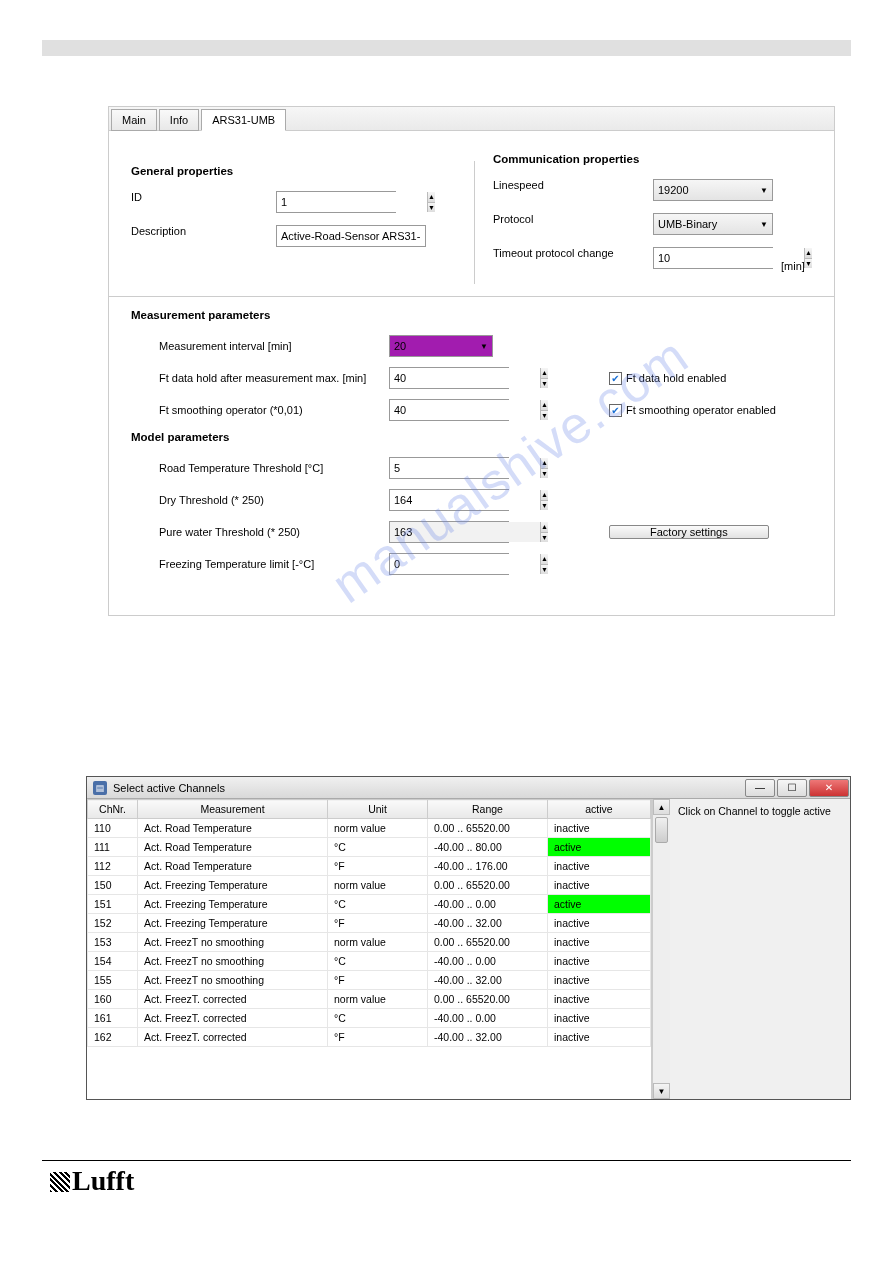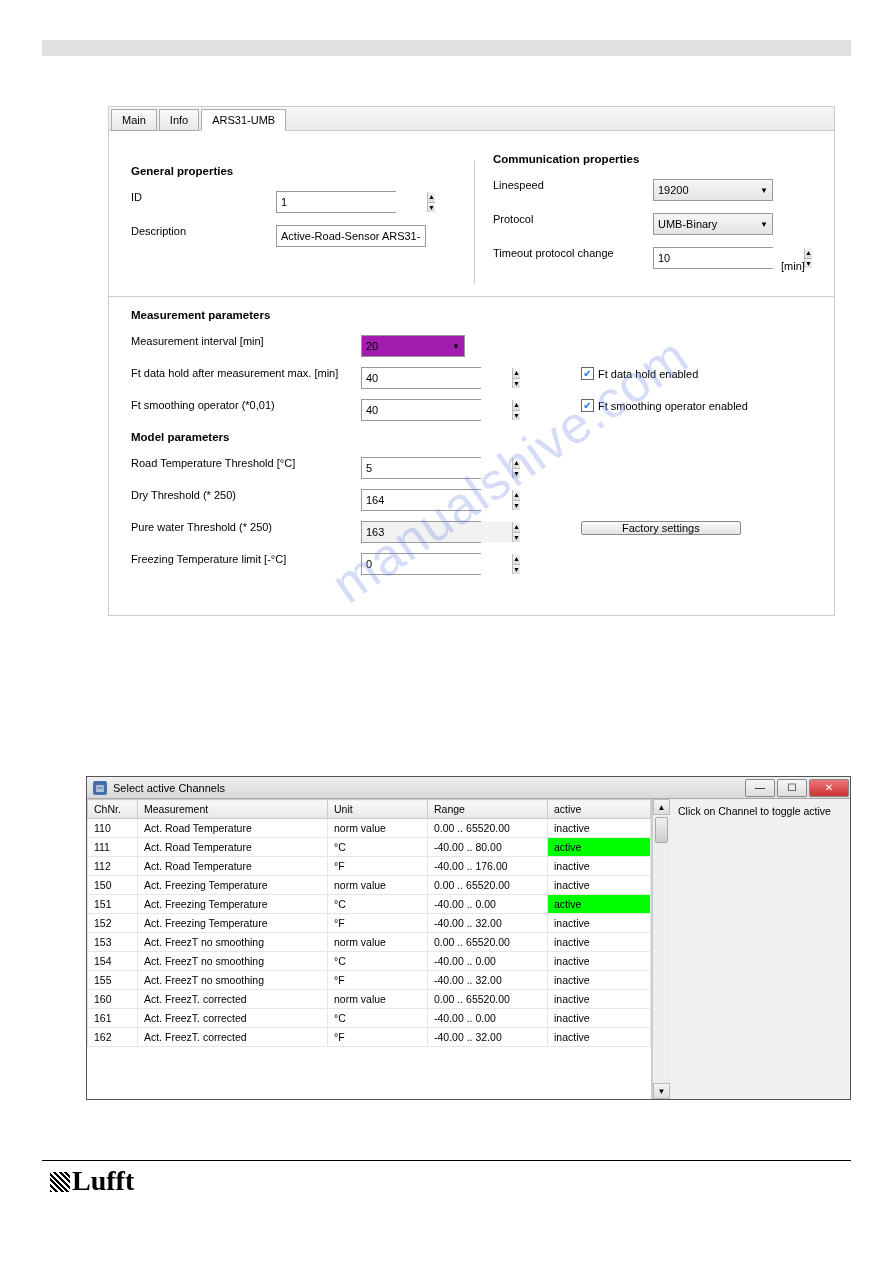--- a/index.html
+++ b/index.html
@@ -126,22 +126,23 @@
   }
   .dropdown .arrow { font-size: 8px; }
   .unit { margin-left: 8px; margin-top: 13px; }
   .divider-h {
     border-top: 1px solid #ccc;
     margin: 12px -22px 12px -22px;
   }
   .wide-label { width: 230px; display:inline-block; }
   .meas-row {
     display:flex;
-    align-items:flex-start;
+    align-items:center;
     margin-bottom: 10px;
+    margin-left: 28px;
   }
   .meas-row .wide-label { flex: 0 0 230px; }
   .meas-row .ctrl { flex: 0 0 130px; }
   .meas-row .chk-area { margin-left: 90px; display:flex; align-items:center; gap:4px;}
   .chk {
     width:13px;height:13px;border:1px solid #666;background:#fff;
     display:inline-flex;align-items:center;justify-content:center;
     font-size:10px;color:#1a6fd4;
   }
   .factory-btn {
@@ -184,21 +185,21 @@
     height: 300px;
   }
   .table-area {
     flex:1;
     overflow:hidden;
     border-right:1px solid #ccc;
     background:#fff;
   }
   .chan-table { width:100%; border-collapse:collapse; font-size:10.5px; }
   .chan-table th {
-    text-align:left;
+    text-align:center;
     font-weight:normal;
     border:1px solid #ccc;
     padding:3px 6px;
     background:linear-gradient(#fafafa,#e8e8e8);
   }
   .chan-table td {
     border:1px solid #e6e6e6;
     padding:3px 6px;
     white-space:nowrap;
   }

